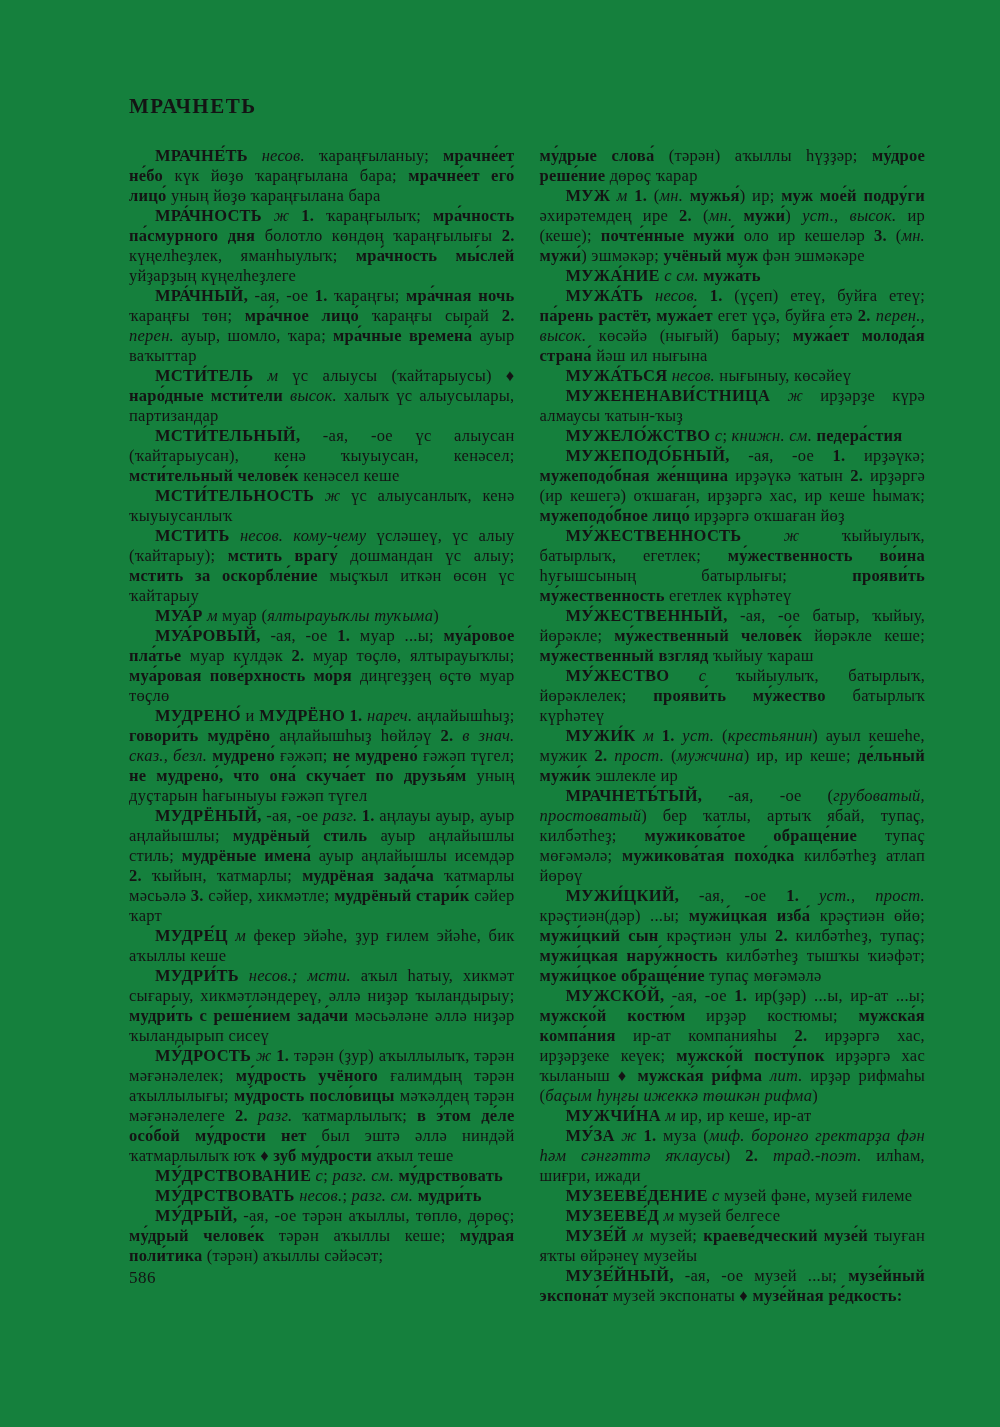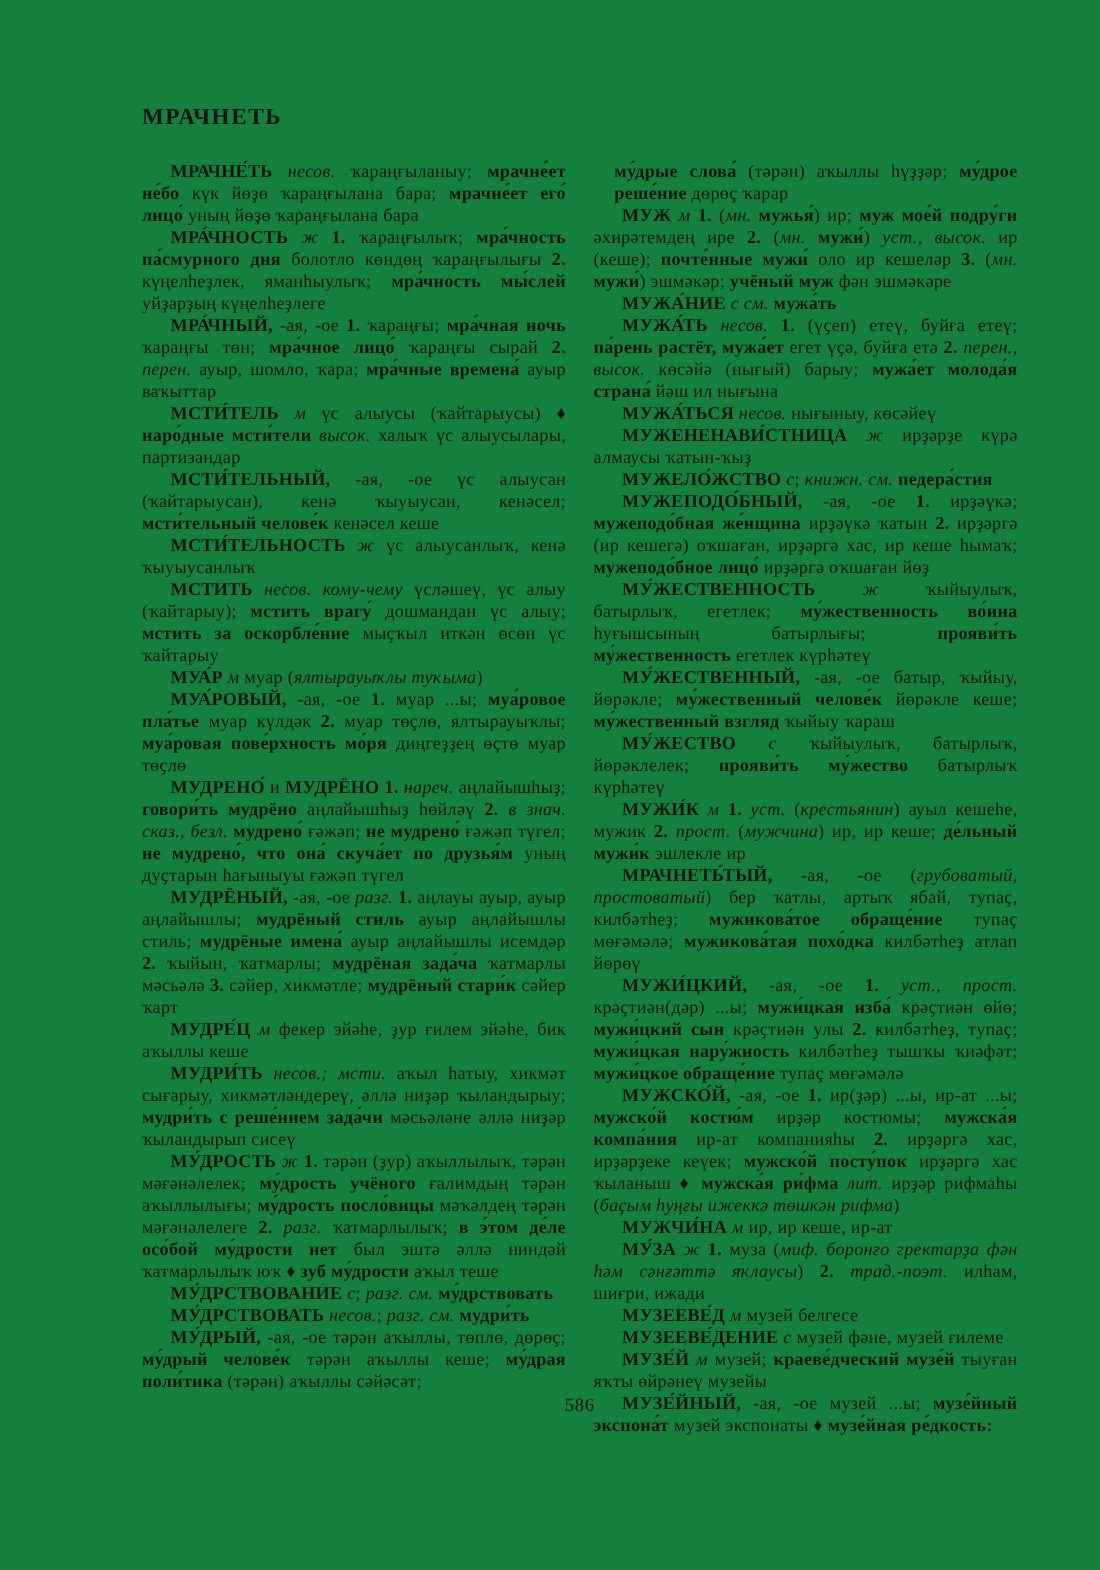--- a/index.html
+++ b/index.html
@@ -34,29 +34,29 @@
     font-size: 16.5px;
     line-height: 20px;
     letter-spacing: 0.25px;
     text-align: justify;
   }
   p.entry {
     margin: 0;
     padding: 0;
     text-indent: 26px;
   }
-  p.entry.no-indent { text-indent: 0; margin-left: 19px; }
+  p.entry.no-indent { text-indent: 0; }
   .b  { font-weight: 700; }
   .i  { font-style: italic; }
   .page-number {
     position: absolute;
     left: 129px;
     top: 1268px;
     width: 796px;
-    text-align: center;
+    text-align: left;
     font-size: 17px;
     letter-spacing: 0.5px;
   }
 </style>
 </head>
 <body>
 
 <div class="page">
   <div class="running-head">МРАЧНЕТЬ</div>
 
@@ -91,21 +91,21 @@
         <p class="entry"><span class="b">МУЖЕПОДО́БНЫЙ, </span><span>-ая, -ое </span><span class="b">1. </span><span>ирҙәүкә; </span><span class="b">мужеподо́бная же́нщина </span><span>ирҙәүкә ҡатын </span><span class="b">2. </span><span>ирҙәргә (ир кешегә) оҡшаған, ирҙәргә хас, ир кеше һымаҡ; </span><span class="b">мужеподо́бное лицо́ </span><span>ирҙәргә оҡшаған йөҙ</span></p>
         <p class="entry"><span class="b">МУ́ЖЕСТВЕННОСТЬ </span><span class="i">ж </span><span>ҡыйыулыҡ, батырлыҡ, егетлек; </span><span class="b">му́жественность во́ина </span><span>һуғышсының батырлығы; </span><span class="b">прояви́ть му́жественность </span><span>егетлек күрһәтеү</span></p>
         <p class="entry"><span class="b">МУ́ЖЕСТВЕННЫЙ, </span><span>-ая, -ое батыр, ҡыйыу, йөрәкле; </span><span class="b">му́жественный челове́к </span><span>йөрәкле кеше; </span><span class="b">му́жественный взгляд </span><span>ҡыйыу ҡараш</span></p>
         <p class="entry"><span class="b">МУ́ЖЕСТВО </span><span class="i">с </span><span>ҡыйыулыҡ, батырлыҡ, йөрәклелек; </span><span class="b">прояви́ть му́жество </span><span>батырлыҡ күрһәтеү</span></p>
         <p class="entry"><span class="b">МУЖИ́К </span><span class="i">м </span><span class="b">1. </span><span class="i">уст. </span><span>(</span><span class="i">крестьянин</span><span>) ауыл кешеһе, мужик </span><span class="b">2. </span><span class="i">прост. </span><span>(</span><span class="i">мужчина</span><span>) ир, ир кеше; </span><span class="b">де́льный мужи́к </span><span>эшлекле ир</span></p>
         <p class="entry"><span class="b">МРАЧНЕТЬ́ТЫЙ, </span><span>-ая, -ое (</span><span class="i">грубоватый, простоватый</span><span>) бер ҡатлы, артыҡ ябай, тупаҫ, килбәтһеҙ; </span><span class="b">мужикова́тое обраще́ние </span><span>тупаҫ мөғәмәлә; </span><span class="b">мужикова́тая похо́дка </span><span>килбәтһеҙ атлап йөрөү</span></p>
         <p class="entry"><span class="b">МУЖИ́ЦКИЙ, </span><span>-ая, -ое </span><span class="b">1. </span><span class="i">уст., прост. </span><span>крәҫтиән(дәр) ...ы; </span><span class="b">мужи́цкая изба́ </span><span>крәҫтиән өйө; </span><span class="b">мужи́цкий сын </span><span>крәҫтиән улы </span><span class="b">2. </span><span>килбәтһеҙ, тупаҫ; </span><span class="b">мужи́цкая нару́жность </span><span>килбәтһеҙ тышҡы ҡиәфәт; </span><span class="b">мужи́цкое обраще́ние </span><span>тупаҫ мөғәмәлә</span></p>
         <p class="entry"><span class="b">МУЖСКО́Й, </span><span>-ая, -ое </span><span class="b">1. </span><span>ир(ҙәр) ...ы, ир-ат ...ы; </span><span class="b">мужско́й костю́м </span><span>ирҙәр костюмы; </span><span class="b">мужска́я компа́ния </span><span>ир-ат компанияһы </span><span class="b">2. </span><span>ирҙәргә хас, ирҙәрҙеке кеүек; </span><span class="b">мужско́й посту́пок </span><span>ирҙәргә хас ҡыланыш ♦ </span><span class="b">мужска́я ри́фма </span><span class="i">лит. </span><span>ирҙәр рифмаһы (</span><span class="i">баҫым һуңғы ижеккә төшкән рифма</span><span>)</span></p>
         <p class="entry"><span class="b">МУЖЧИ́НА </span><span class="i">м </span><span>ир, ир кеше, ир-ат</span></p>
         <p class="entry"><span class="b">МУ́ЗА </span><span class="i">ж </span><span class="b">1. </span><span>муза (</span><span class="i">миф. боронғо гректарҙа фән һәм сәнғәттә яҡлаусы</span><span>) </span><span class="b">2. </span><span class="i">трад.-поэт. </span><span>илһам, шиғри, ижади</span></p>
+        <p class="entry"><span class="b">МУЗЕЕВЕ́ДЕНИЕ </span><span class="i">с </span><span>музей фәне, музей ғилеме</span></p>
         <p class="entry"><span class="b">МУЗЕЕВЕ́Д </span><span class="i">м </span><span>музей белгесе</span></p>
-        <p class="entry"><span class="b">МУЗЕЕВЕ́ДЕНИЕ </span><span class="i">с </span><span>музей фәне, музей ғилеме</span></p>
         <p class="entry"><span class="b">МУЗЕ́Й </span><span class="i">м </span><span>музей; </span><span class="b">краеве́дческий музе́й </span><span>тыуған яҡты өйрәнеү музейы</span></p>
         <p class="entry"><span class="b">МУЗЕ́ЙНЫЙ, </span><span>-ая, -ое музей ...ы; </span><span class="b">музе́йный экспона́т </span><span>музей экспонаты ♦ </span><span class="b">музе́йная ре́дкость:</span></p>
       </div>
   </div>
 
   <div class="page-number">586</div>
 </div>
 
 </body></html>

